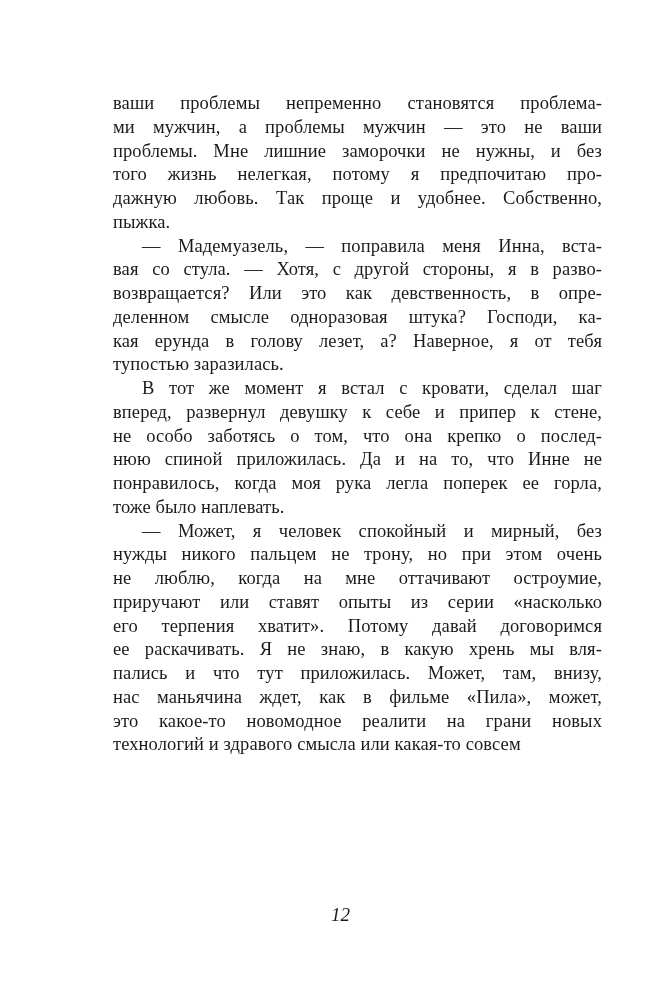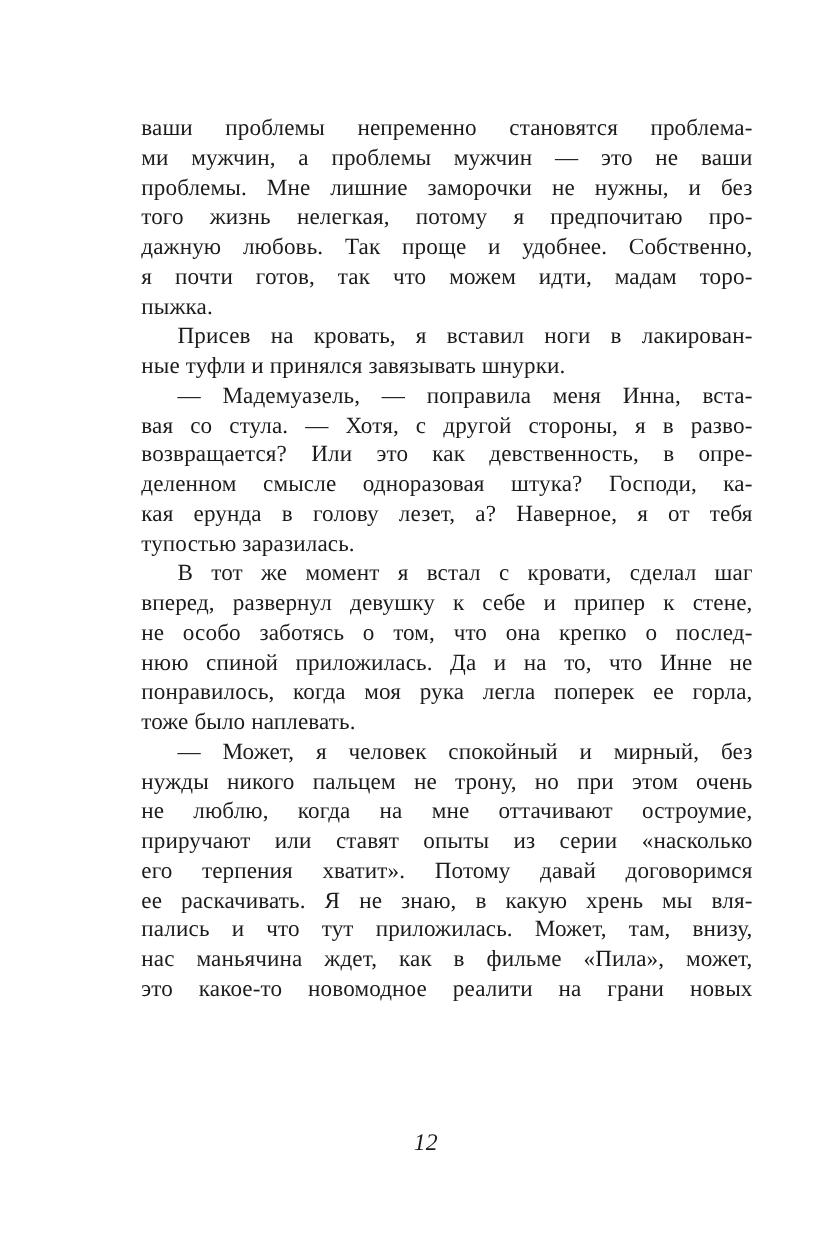--- a/index.html
+++ b/index.html
@@ -61,26 +61,21 @@
 <body>
 
 <div class="page">
   <div class="text-block">
       <div class="paragraph">
         <div class="line">ваши проблемы непременно становятся проблема-</div>
         <div class="line">ми мужчин, а проблемы мужчин — это не ваши</div>
         <div class="line">проблемы. Мне лишние заморочки не нужны, и без</div>
         <div class="line">того жизнь нелегкая, потому я предпочитаю про-</div>
         <div class="line">дажную любовь. Так проще и удобнее. Собственно,</div>
-        <div class="line">я почти готов, так что можем идти, мадам торо-</div>
         <div class="line last">пыжка.</div>
-      </div>
-      <div class="paragraph">
-        <div class="line indent">Присев на кровать, я вставил ноги в лакирован-</div>
-        <div class="line last">ные туфли и принялся завязывать шнурки.</div>
       </div>
       <div class="paragraph">
         <div class="line indent">— Мадемуазель, — поправила меня Инна, вста-</div>
         <div class="line">вая со стула. — Хотя, с другой стороны, я в разво-</div>
         <div class="line">возвращается? Или это как девственность, в опре-</div>
         <div class="line">деленном смысле одноразовая штука? Господи, ка-</div>
         <div class="line">кая ерунда в голову лезет, а? Наверное, я от тебя</div>
         <div class="line last">тупостью заразилась.</div>
       </div>
       <div class="paragraph">
@@ -94,16 +89,17 @@
       <div class="paragraph">
         <div class="line indent">— Может, я человек спокойный и мирный, без</div>
         <div class="line">нужды никого пальцем не трону, но при этом очень</div>
         <div class="line">не люблю, когда на мне оттачивают остроумие,</div>
         <div class="line">приручают или ставят опыты из серии «насколько</div>
         <div class="line">его терпения хватит». Потому давай договоримся</div>
         <div class="line">ее раскачивать. Я не знаю, в какую хрень мы вля-</div>
         <div class="line">пались и что тут приложилась. Может, там, внизу,</div>
         <div class="line">нас маньячина ждет, как в фильме «Пила», может,</div>
         <div class="line">это какое-то новомодное реалити на грани новых</div>
+        <div class="line last">технологий и здравого смысла или какая-то совсем</div>
       </div>
     </div>
   <div class="page-number">12</div>
 </div>
 
 </body></html>

